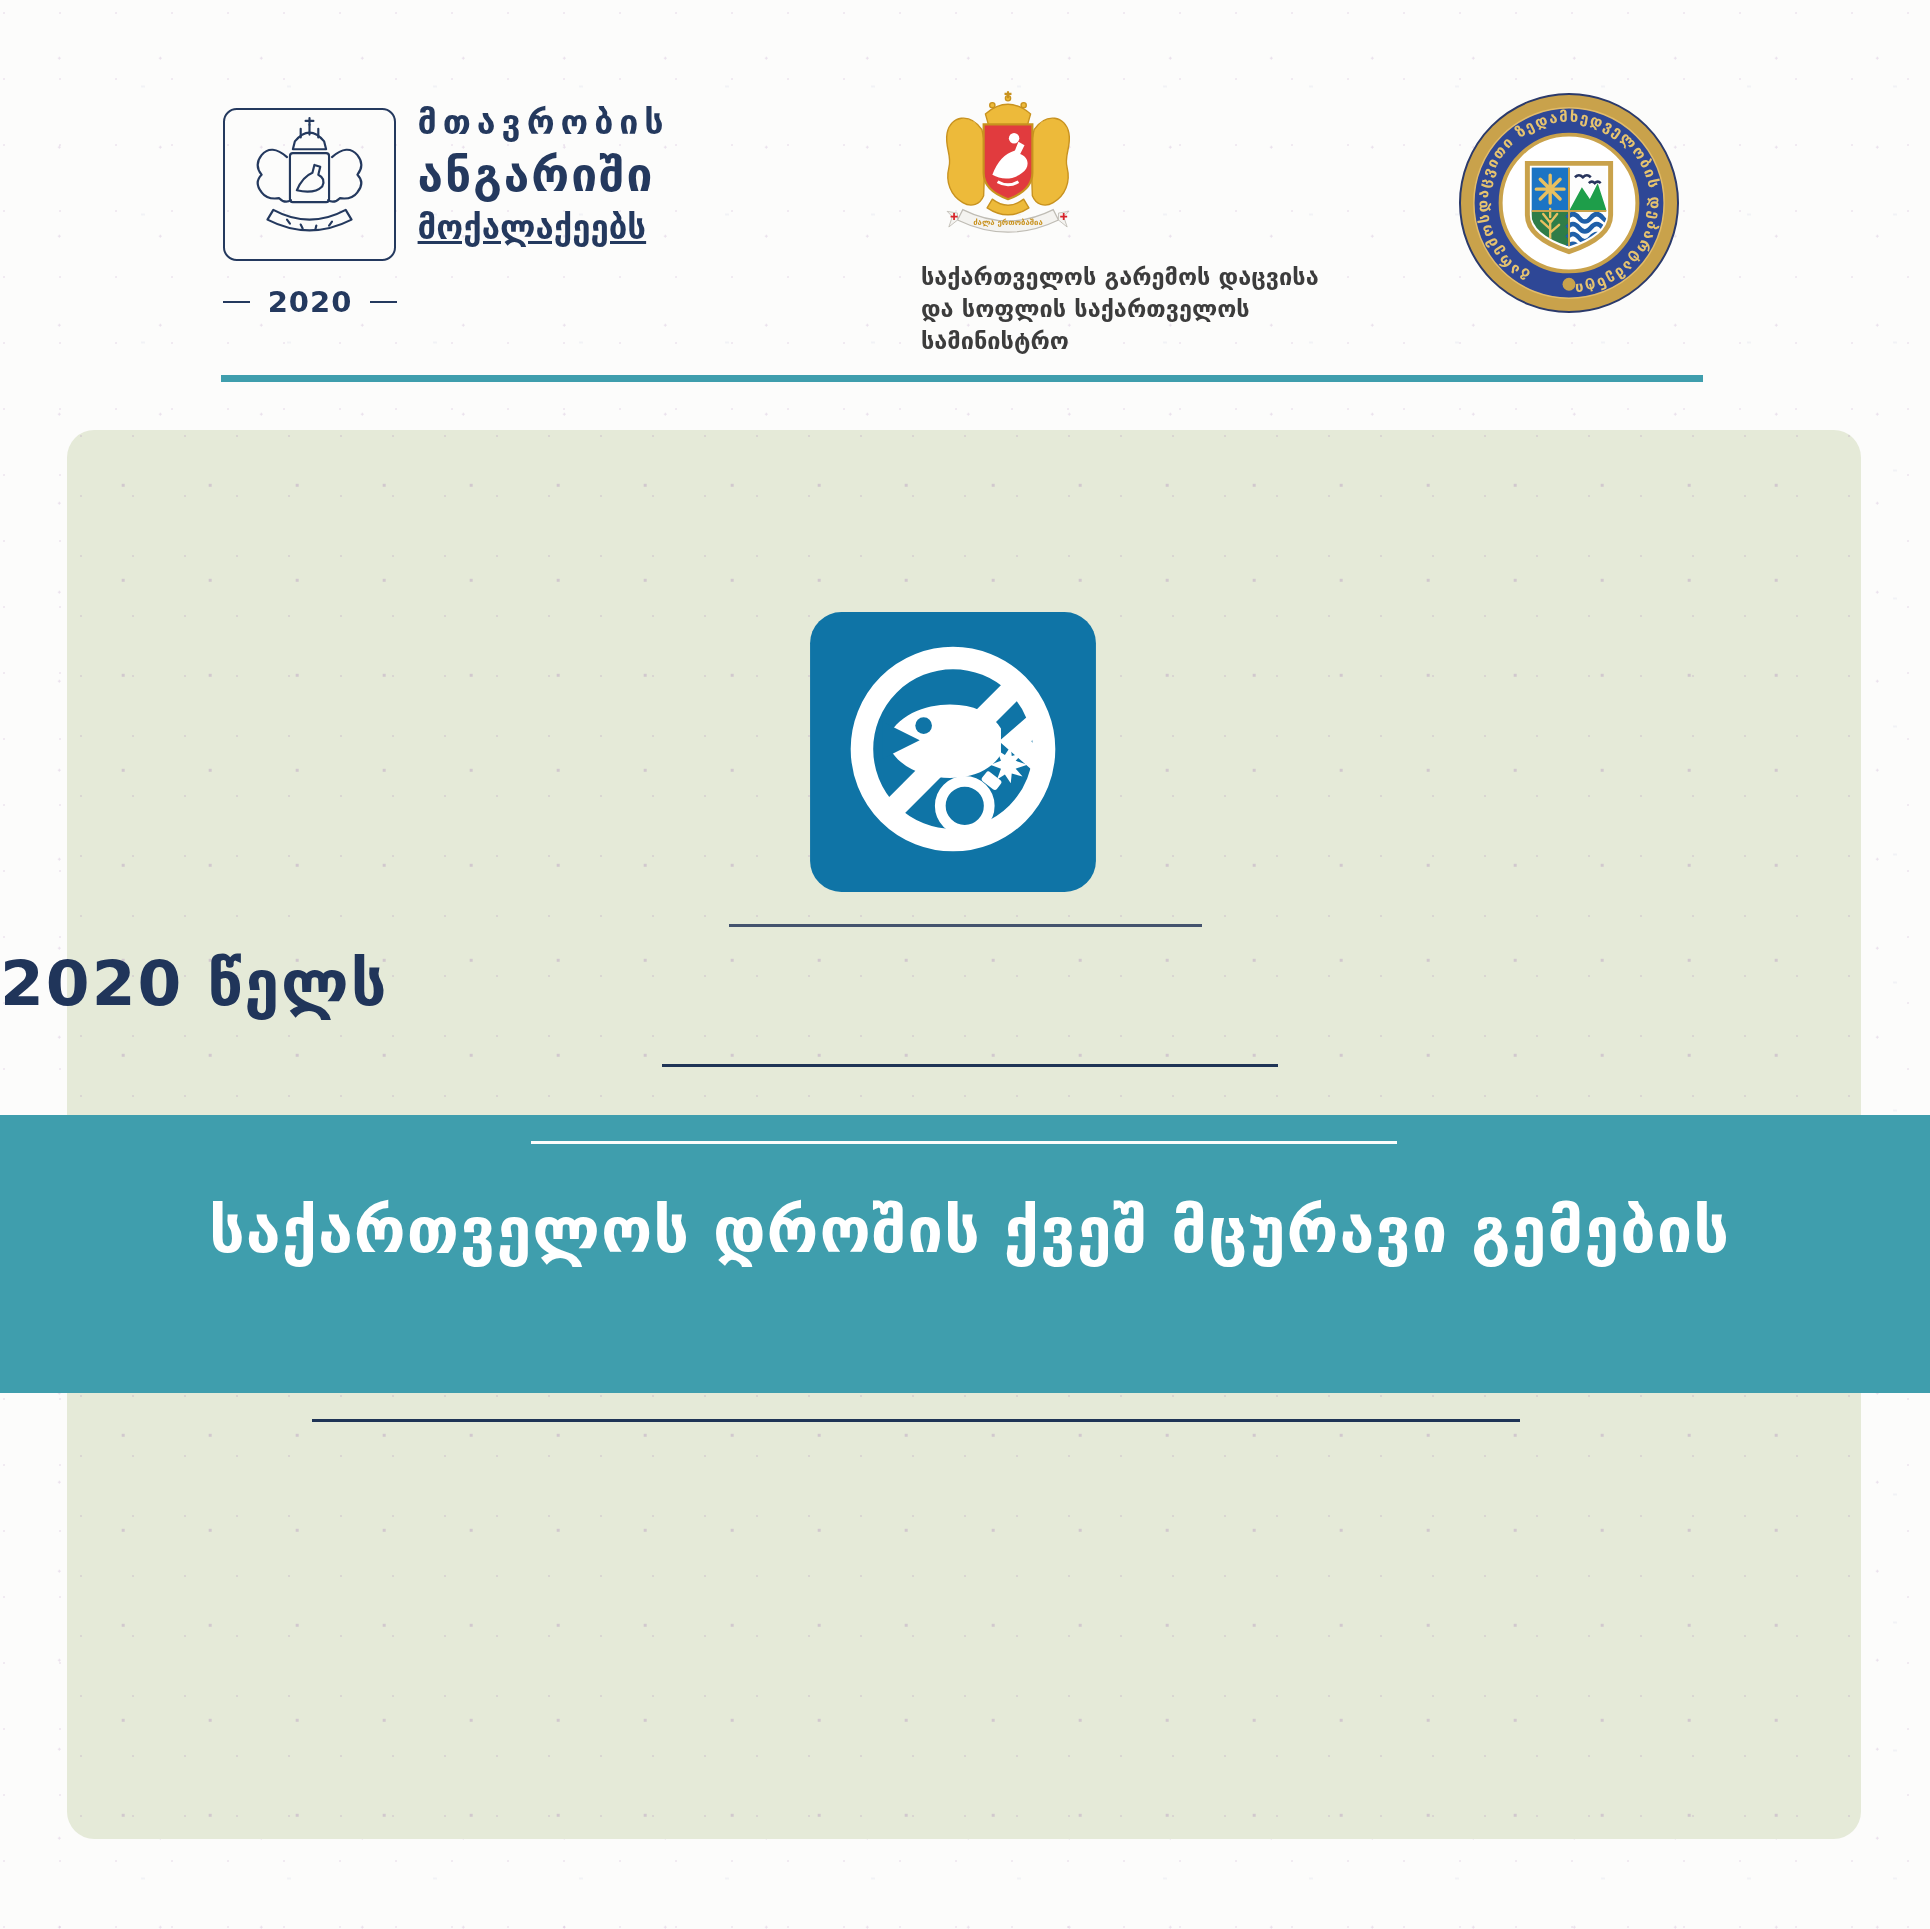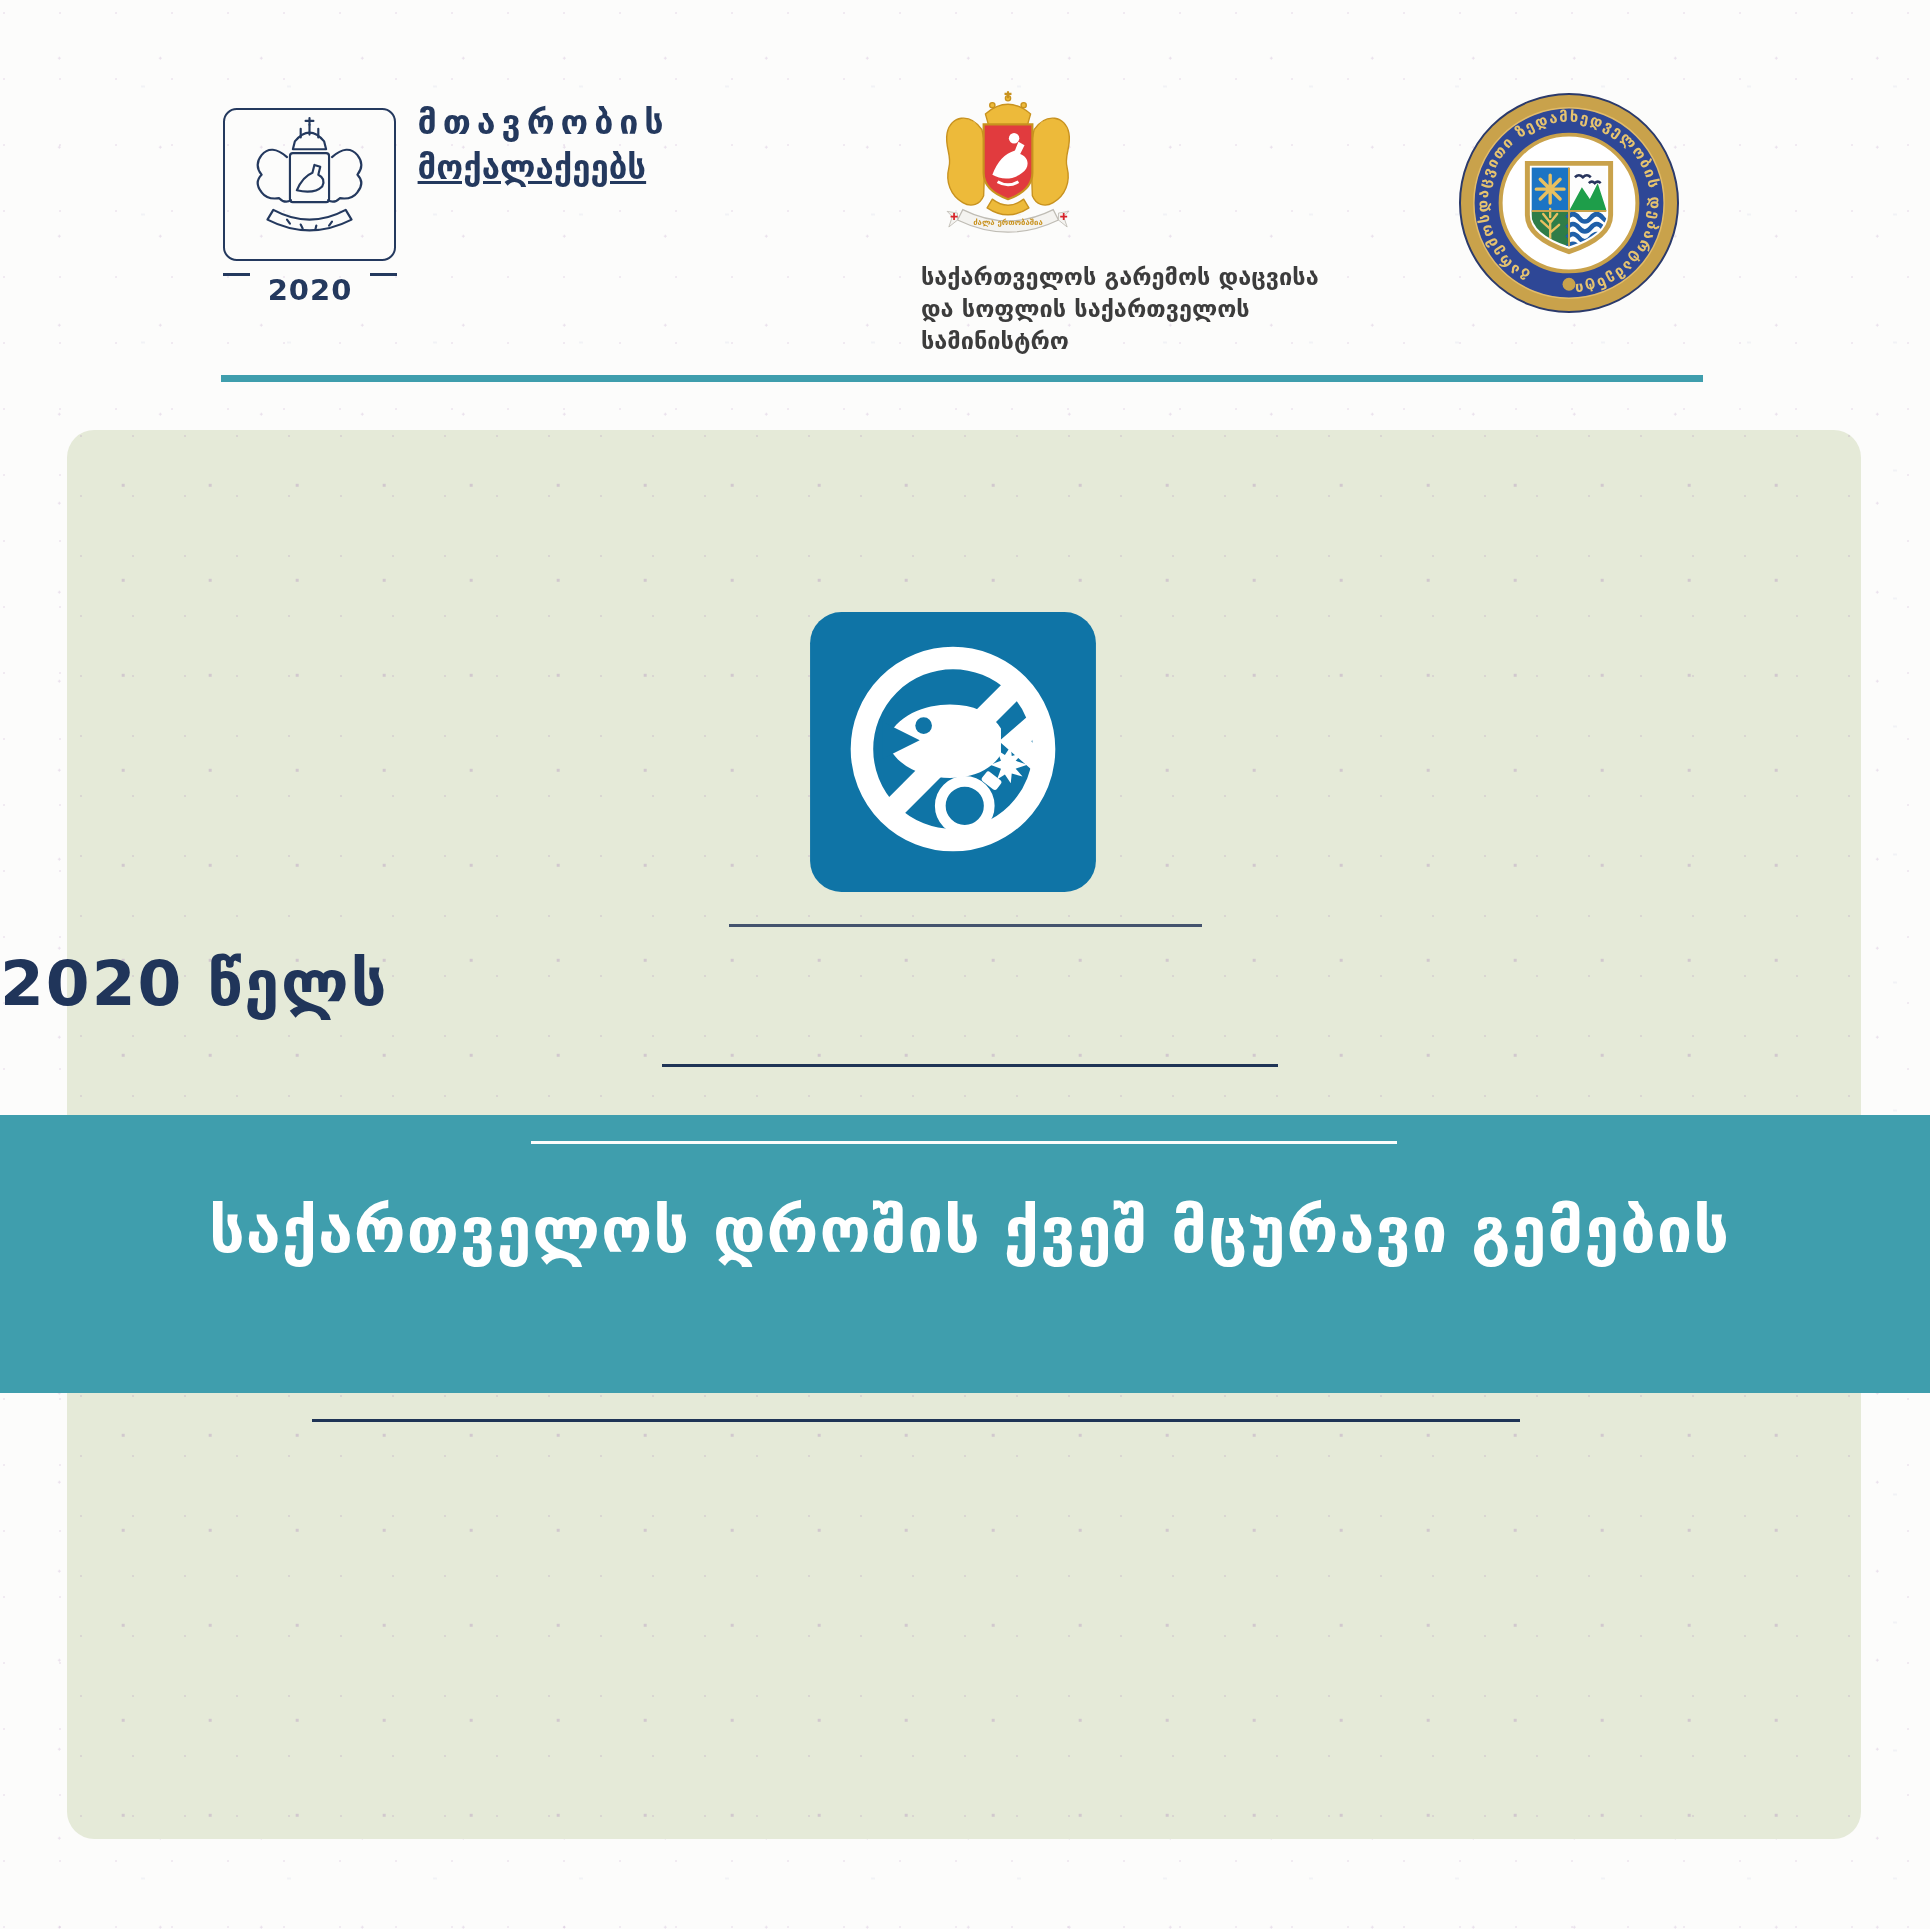--- a/index.html
+++ b/index.html
@@ -16,22 +16,22 @@
     background-position:8.8px 13.7px, 32px 46px, 70px 22.5px;
     overflow:hidden;
   }
   
   .gov-logo{position:absolute;left:223px;top:108px;display:flex;}
   .emblem-frame{
     width:169px;height:149px;border:2.9px solid #24395E;border-radius:13.7px;
     display:flex;align-items:center;justify-content:center;flex:0 0 auto;
   }
   .year-row{
-    position:absolute;left:0;top:165px;width:174px;
-    display:flex;align-items:flex-start;gap:18px;
+    position:absolute;left:0;top:177px;width:174px;
+    display:flex;align-items:center;gap:18px;
   }
   .year-row .dash{flex:1;height:2.9px;background:#24395E;}
   .year-row .yr{font-size:29px;font-weight:700;color:#24395E;letter-spacing:1px;}
   .gov-logo-text{margin-left:21.6px;margin-top:-5.9px;color:#24395E;}
   .gov-logo-text .l1{font-size:34px;font-weight:600;letter-spacing:5.9px;}
   .gov-logo-text .l2{font-size:46px;font-weight:800;letter-spacing:2px;margin-top:5.9px;}
   .gov-logo-text .l3{font-size:33px;font-weight:800;margin-top:5.9px;text-decoration:underline;}
 
   .coat-center{position:absolute;left:921px;top:86px;width:427px;}
   .ministry-name{margin-top:16px;font-size:23.5px;font-weight:600;color:#3C3C3C;line-height:32px;}
@@ -95,20 +95,21 @@
         </svg>
       </span>
     </div>
     <div class="year-row">
       <span class="dash"></span>
       <span class="yr">2020</span>
       <span class="dash"></span>
     </div>
     <div class="gov-logo-text">
       <div class="l1">მთავრობის</div>
+      <div class="l2">ანგარიში</div>
       <div class="l3">მოქალაქეებს</div>
     </div>
   </div>
 
   <div class="coat-center">
     <span>
       <svg width="174" height="155" viewBox="0 0 200 178">
 
         <g fill="#EDBA3A" stroke="#C8921F" stroke-width="1.6" stroke-linejoin="round">
           <path d="M70 50 C56 30 34 34 30 54 C27 70 36 80 32 94 C28 110 34 126 48 134 C58 140 68 136 72 126 L74 70 Z"></path>

